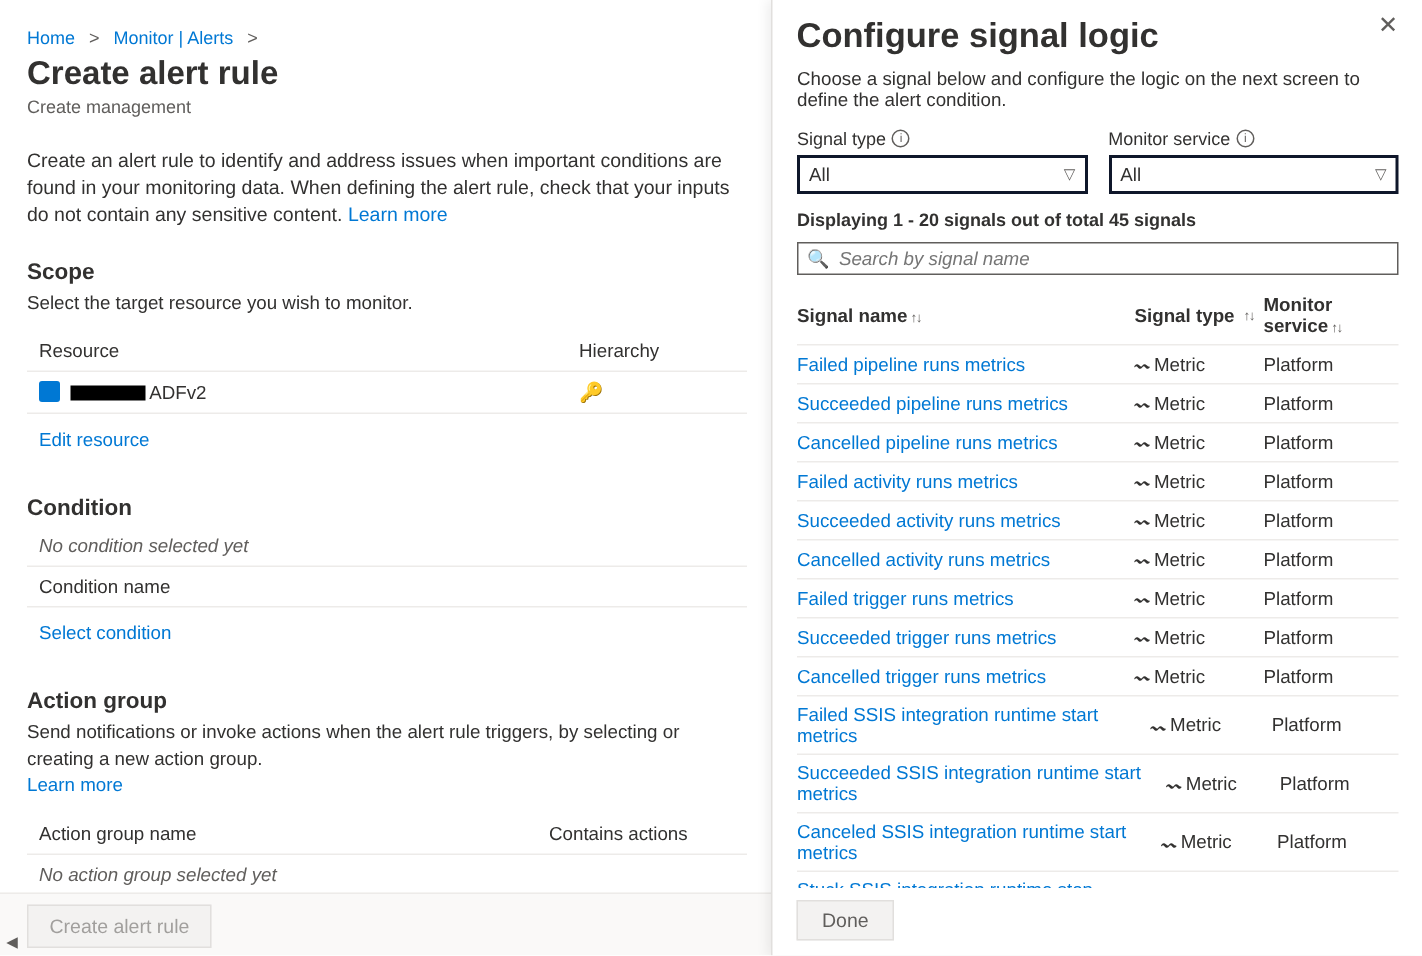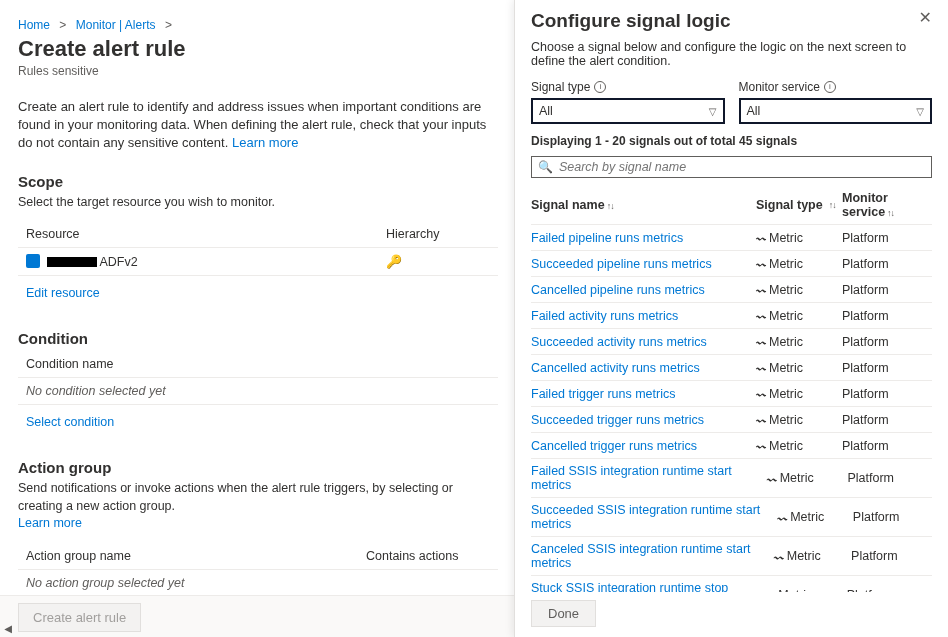--- a/index.html
+++ b/index.html
@@ -28,21 +28,21 @@
   .key-icon { color: #d1a300; font-size: 13px; }
 
   .primary-btn { background: #f3f2f1; border: 1px solid #e1dfdd; padding: 6px 14px; font-size: 13px; color: #a19f9d; cursor: default; }
 
   .bottom-bar { position: absolute; left: 0; bottom: 0; width: 514px; height: 42px; background: #faf9f8; border-top: 1px solid #edebe9; padding: 7px 18px; }
   .chev-back { position: absolute; left: 0; bottom: 0; width: 16px; height: 16px; font-size: 10px; color: #605e5c; text-align:center; line-height:16px;}
 
   
   .panel { position: absolute; top: 0; right: 0; width: 434px; height: 637px; background: #fff; border-left: 1px solid #e1dfdd; box-shadow: -2px 0 8px rgba(0,0,0,0.08); display: flex; flex-direction: column; }
   .panel-header { padding: 10px 16px 8px 16px; display: flex; justify-content: space-between; align-items: flex-start; }
-  .panel-header h2 { font-size: 19px; font-weight: 600; }
+  .panel-header h2 { font-size: 23px; font-weight: 600; }
   .close-x { font-size: 16px; color: #605e5c; cursor: pointer; line-height: 1; }
   .panel-body { flex: 1; overflow-y: auto; padding: 0 16px 8px 16px; }
   .panel-body::-webkit-scrollbar { width: 14px; }
   .panel-body::-webkit-scrollbar-thumb { background:#c8c6c4; }
   .panel-body::-webkit-scrollbar-track { background:#f3f2f1; }
   .panel-sub { font-size: 12.5px; margin-bottom: 12px; }
   .filter-row { display: flex; gap: 14px; margin-bottom: 10px; }
   .filter { flex: 1; }
   .filter label { font-size: 12px; display: flex; align-items: center; gap: 4px; margin-bottom: 4px; }
   .info-icon { width:12px; height:12px; border:1px solid #605e5c; border-radius:50%; font-size:8px; line-height:10px; text-align:center; color:#605e5c; display:inline-block;}
@@ -68,21 +68,21 @@
 <body>
 
 <div class="main">
   <div class="breadcrumbs">
     <a href="#">Home</a>
     <span class="sep">&gt;</span>
     <a href="#">Monitor | Alerts</a>
     <span class="sep">&gt;</span>
   </div>
   <h1 class="page-title">Create alert rule</h1>
-  <div class="subtitle">Rules sensitive</div>
+  <div class="subtitle">Create management</div>
 
   <div class="intro">
     <span>Create an alert rule to identify and address issues when important conditions are found in your monitoring data. When defining the alert rule, check that your inputs do not contain any sensitive content.</span>
     <a href="#">Learn more</a>
   </div>
 
   <div class="section">
     <h2>Scope</h2>
     <div class="desc">Select the target resource you wish to monitor.</div>
     <table class="tbl">
@@ -103,24 +103,24 @@
           </tr>
     </tbody>
       </table>
   </div>
 
   <div class="section">
     <h2>Condition</h2>
     <table class="tbl">
       <tbody>
           <tr>
+            <td class="italic">No condition selected yet</td>
+          </tr>
+      <tr>
             <th>Condition name</th>
-          </tr>
-      <tr>
-            <td class="italic">No condition selected yet</td>
           </tr>
       <tr class="link-row">
             <td><a href="#">Select condition</a></td>
           </tr>
     </tbody>
       </table>
   </div>
 
   <div class="section">
     <h2>Action group</h2>

